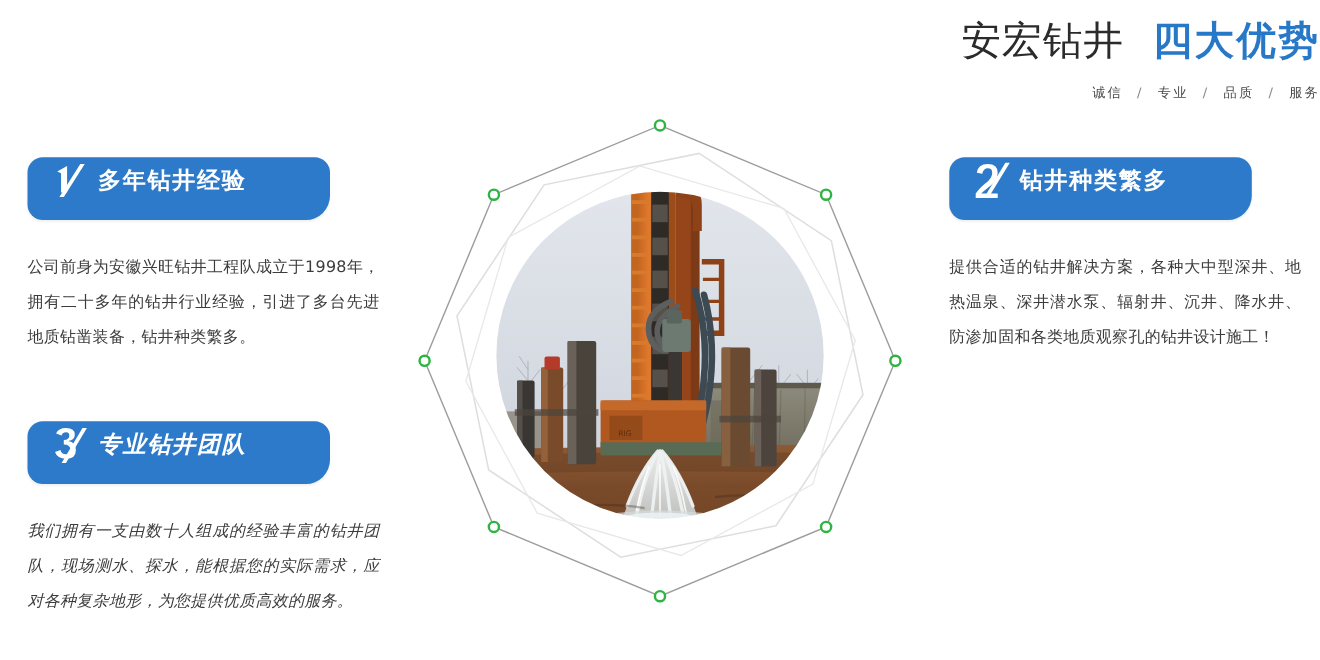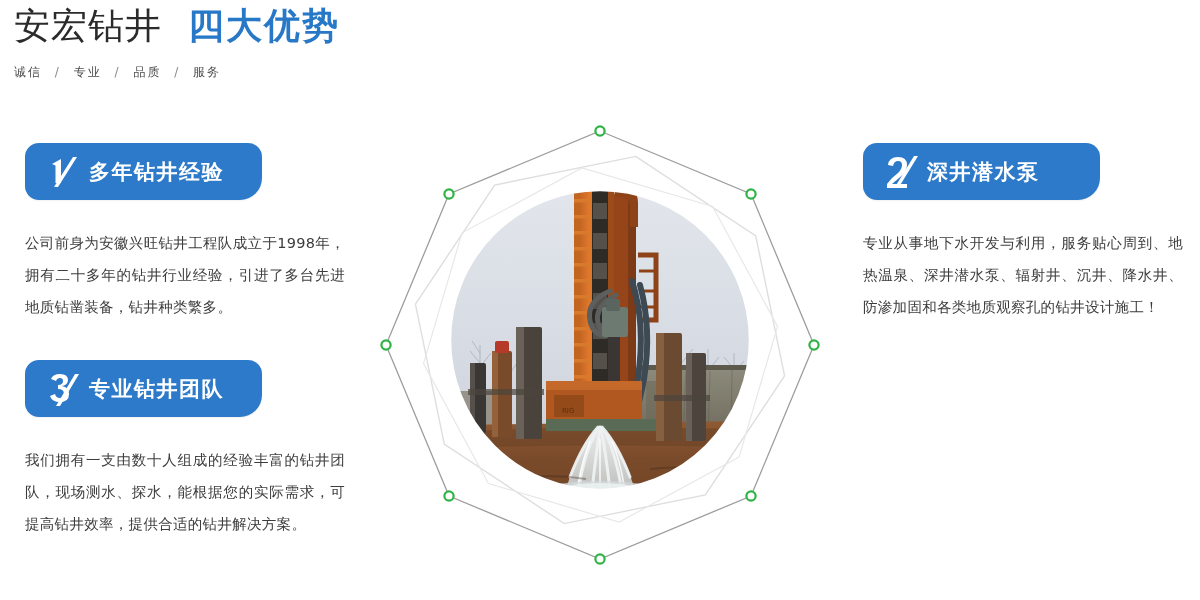--- a/index.html
+++ b/index.html
@@ -12,23 +12,23 @@
   }
   .page {
     position:relative;
     width:1200px; height:600px;
     background:#ffffff;
   }
 
   
   .header {
     position:absolute;
-    left:0; top:2px;
+    left:0; top:14px;
     width:1200px;
-    text-align:left;
+    text-align:right;
     padding-left:14px;
   }
   .title-row {
     font-size:36px;
     line-height:48px;
     font-weight:400;
     letter-spacing:1px;
     white-space:nowrap;
   }
   .title-main  { color:#2b2b2b; font-weight:400; }
@@ -39,39 +39,39 @@
     line-height:22px;
     color:#4a4a4a;
     letter-spacing:2px;
     white-space:nowrap;
   }
   .subtitle .sep { color:#8a8a8a; margin:0 7px; }
 
   
   .center-art {
     position:absolute;
-    left:350px; top:95px;
+    left:350px; top:78px;
     width:500px; height:500px;
   }
   .center-art svg { display:block; width:500px; height:500px; }
 
   
   .feature {
     position:absolute;
     width:330px;
   }
   .feat-1 { left:25px;  top:143px; }
-  .feat-3 { left:25px;  top:360px; }
+  .feat-3 { left:25px;  top:383px;font-style:italic; }
   .feat-2 { left:863px; top:143px; }
   .feat-4 { left:863px; top:368px; }
 
   .badge {
     display:flex;
-    align-items:center;
-    width:237px;
+    align-items:flex-start;
+    width:275px;
     height:57px;
     background:#2c7ac9;
     border-radius:14px 14px 22px 14px;
     padding-left:18px;
     box-shadow:0 1px 2px rgba(0,0,0,.06);
   }
   .badge-num {
     flex:0 0 auto;
     width:42px; height:42px;
     position:relative;
@@ -321,30 +321,30 @@
   <div class="feature feat-3">
     <div class="badge">
       <span class="badge-num">
         <svg viewBox="0 0 42 42" xmlns="http://www.w3.org/2000/svg">
           <path d="M8 11 Q10 6 17 6 Q25 6 25 12 Q25 17 19 18 Q26 19 26 26 Q26 34 17 34 Q9 34 7 28 L12 26 Q13 30 17 30 Q21 30 21 26 Q21 21 15 21 L15 17 Q20 17 20 13 Q20 10 17 10 Q14 10 13 13 Z" fill="#ffffff"></path>
           <path d="M32 6 L36 6 L17 38 L13 38 Z" fill="#ffffff"></path>
         </svg>
       </span>
       <span class="badge-label">专业钻井团队</span>
     </div>
-    <div class="feat-body">我们拥有一支由数十人组成的经验丰富的钻井团队，现场测水、探水，能根据您的实际需求，可提高钻井效率，提供合适的钻井解决方案。</div>
+    <div class="feat-body">我们拥有一支由数十人组成的经验丰富的钻井团队，现场测水、探水，能根据您的实际需求，应对各种复杂地形，为您提供优质高效的服务。</div>
   </div>
 
   <div class="feature feat-2">
     <div class="badge">
       <span class="badge-num">
         <svg viewBox="0 0 42 42" xmlns="http://www.w3.org/2000/svg">
           <path d="M7 14 Q8 6 17 6 Q26 6 26 14 Q26 21 18 27 Q13 31 11 33 L26 33 L26 37 L6 37 L6 33 Q10 27 17 22 Q21 18 21 14 Q21 10 17 10 Q13 10 12 15 Z" fill="#ffffff"></path>
           <path d="M33 5 L37 5 L18 36 L14 36 Z" fill="#ffffff"></path>
         </svg>
       </span>
-      <span class="badge-label">深井潜水泵</span>
-    </div>
-    <div class="feat-body">专业从事地下水开发与利用，服务贴心周到、地热温泉、深井潜水泵、辐射井、沉井、降水井、防渗加固和各类地质观察孔的钻井设计施工！</div>
+      <span class="badge-label">钻井种类繁多</span>
+    </div>
+    <div class="feat-body">提供合适的钻井解决方案，各种大中型深井、地热温泉、深井潜水泵、辐射井、沉井、降水井、防渗加固和各类地质观察孔的钻井设计施工！</div>
   </div>
 
 
 </div>
 
 </body></html>

